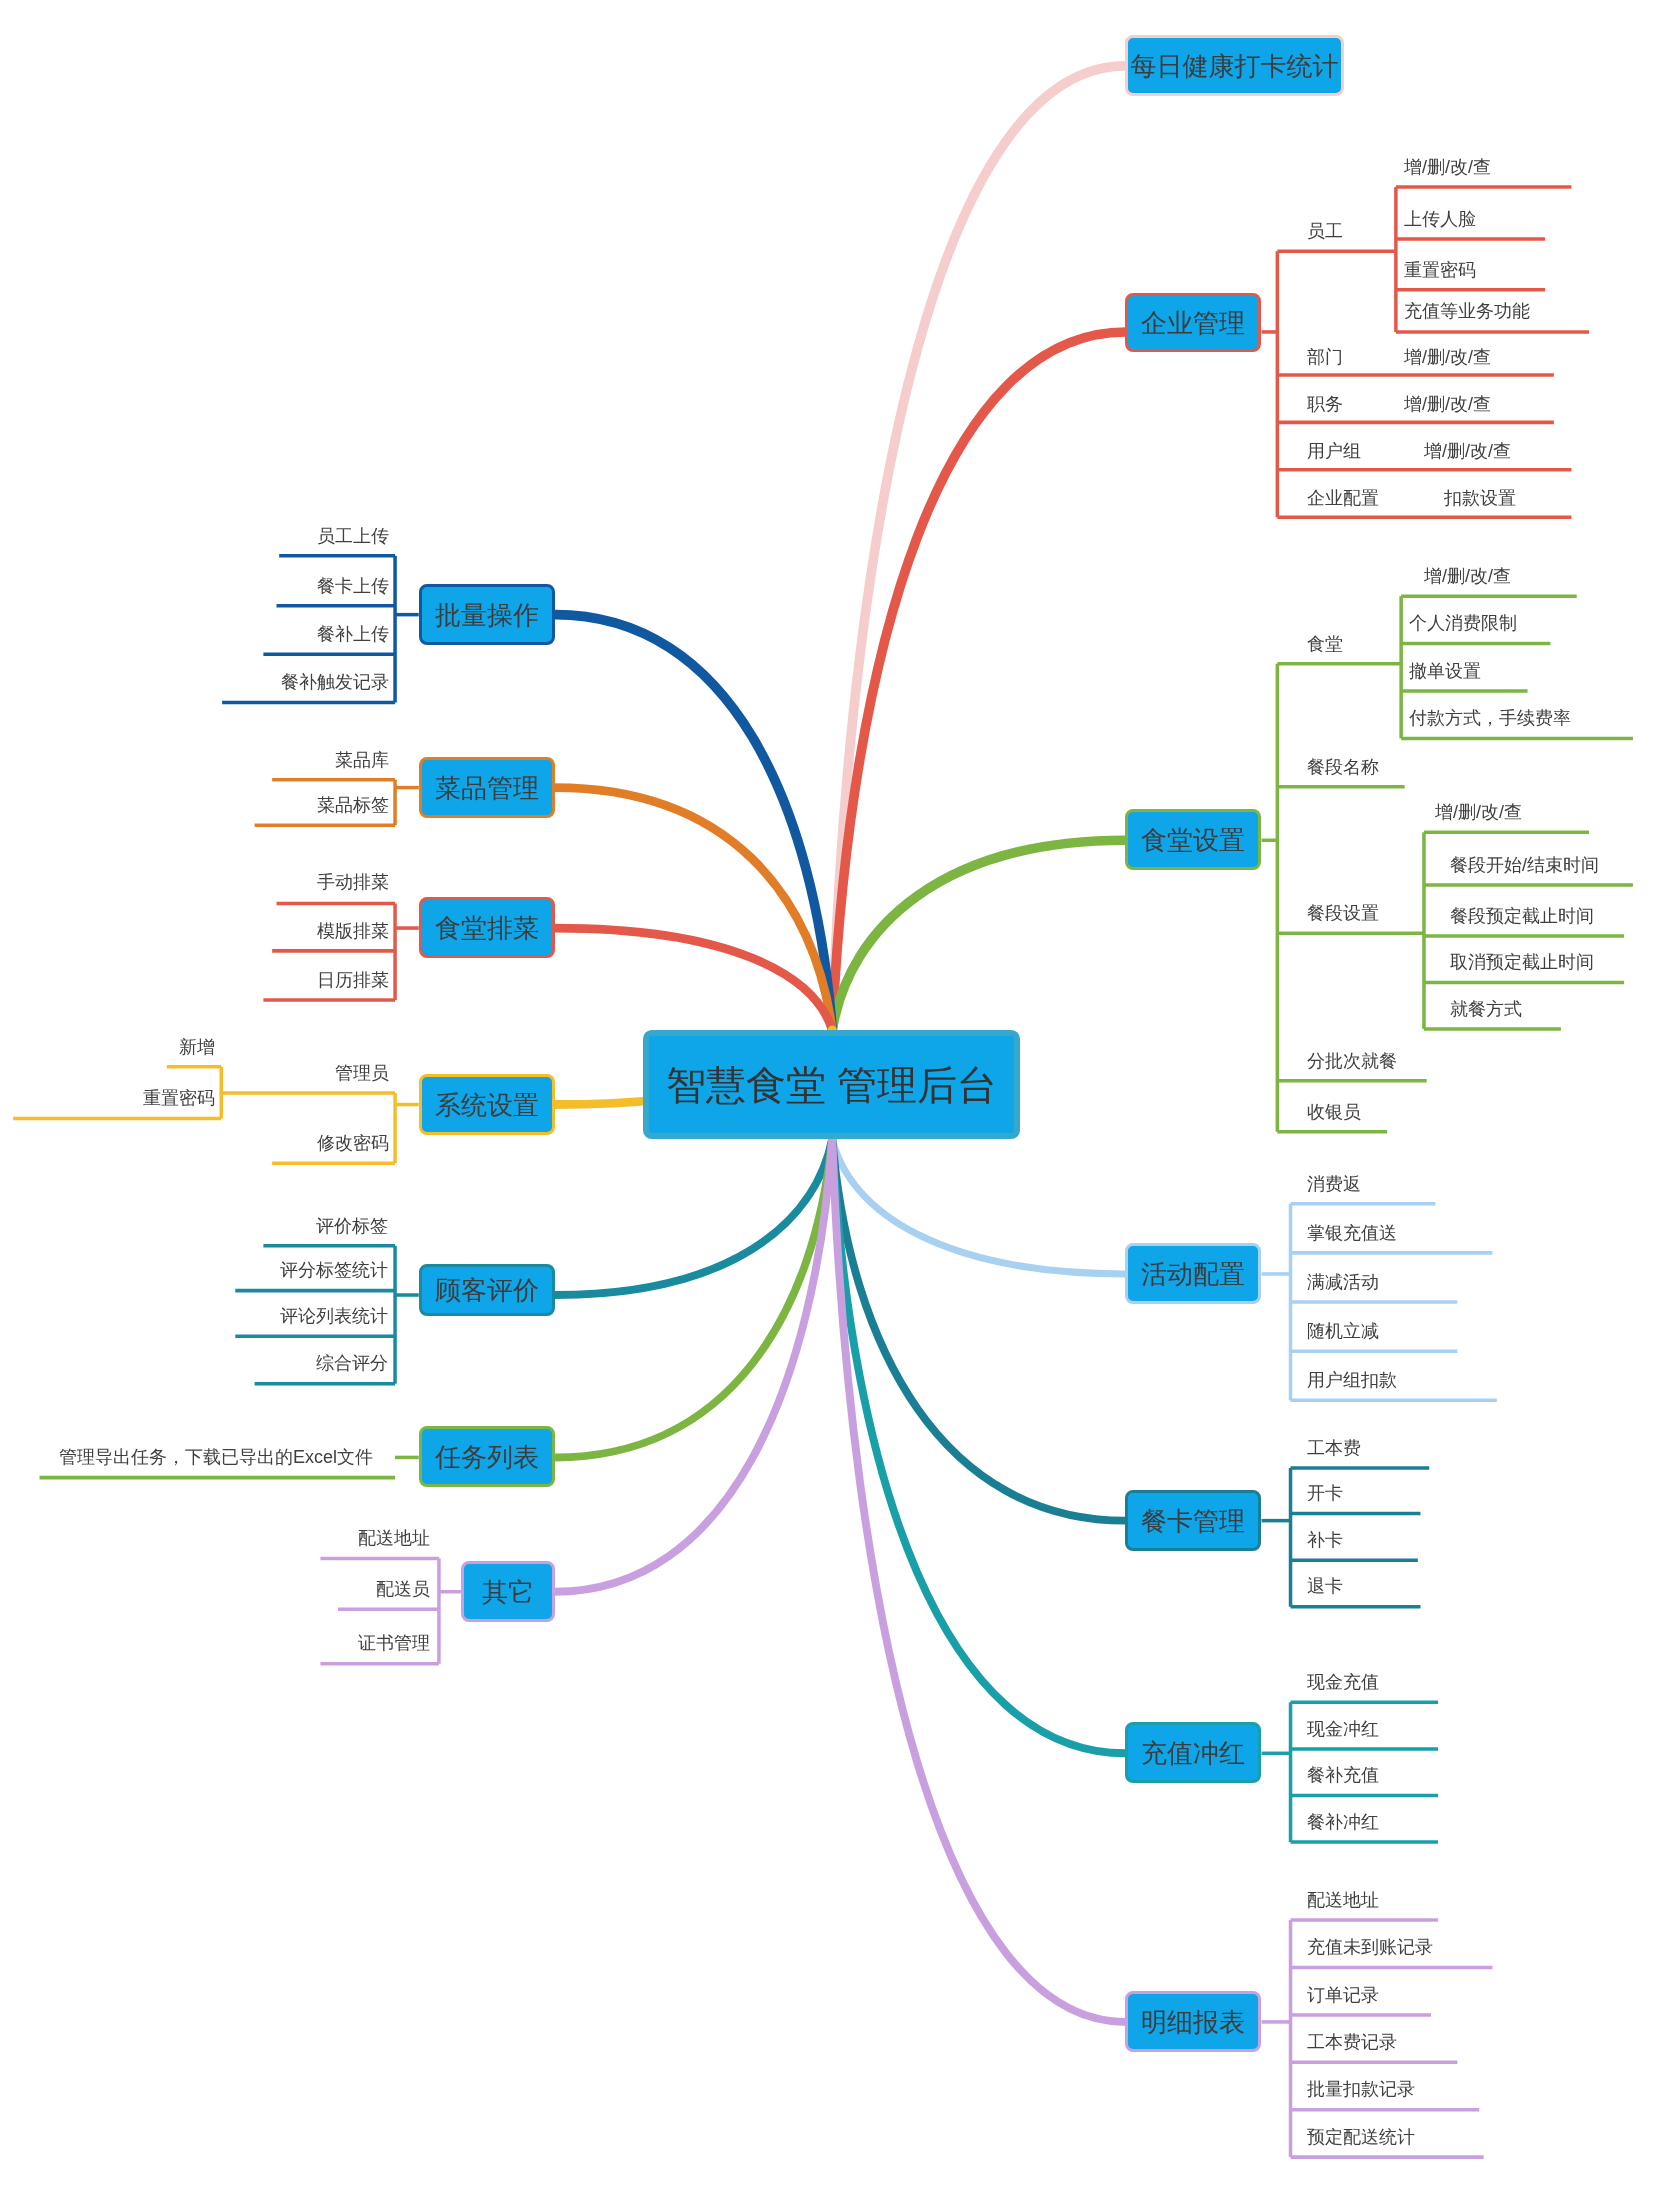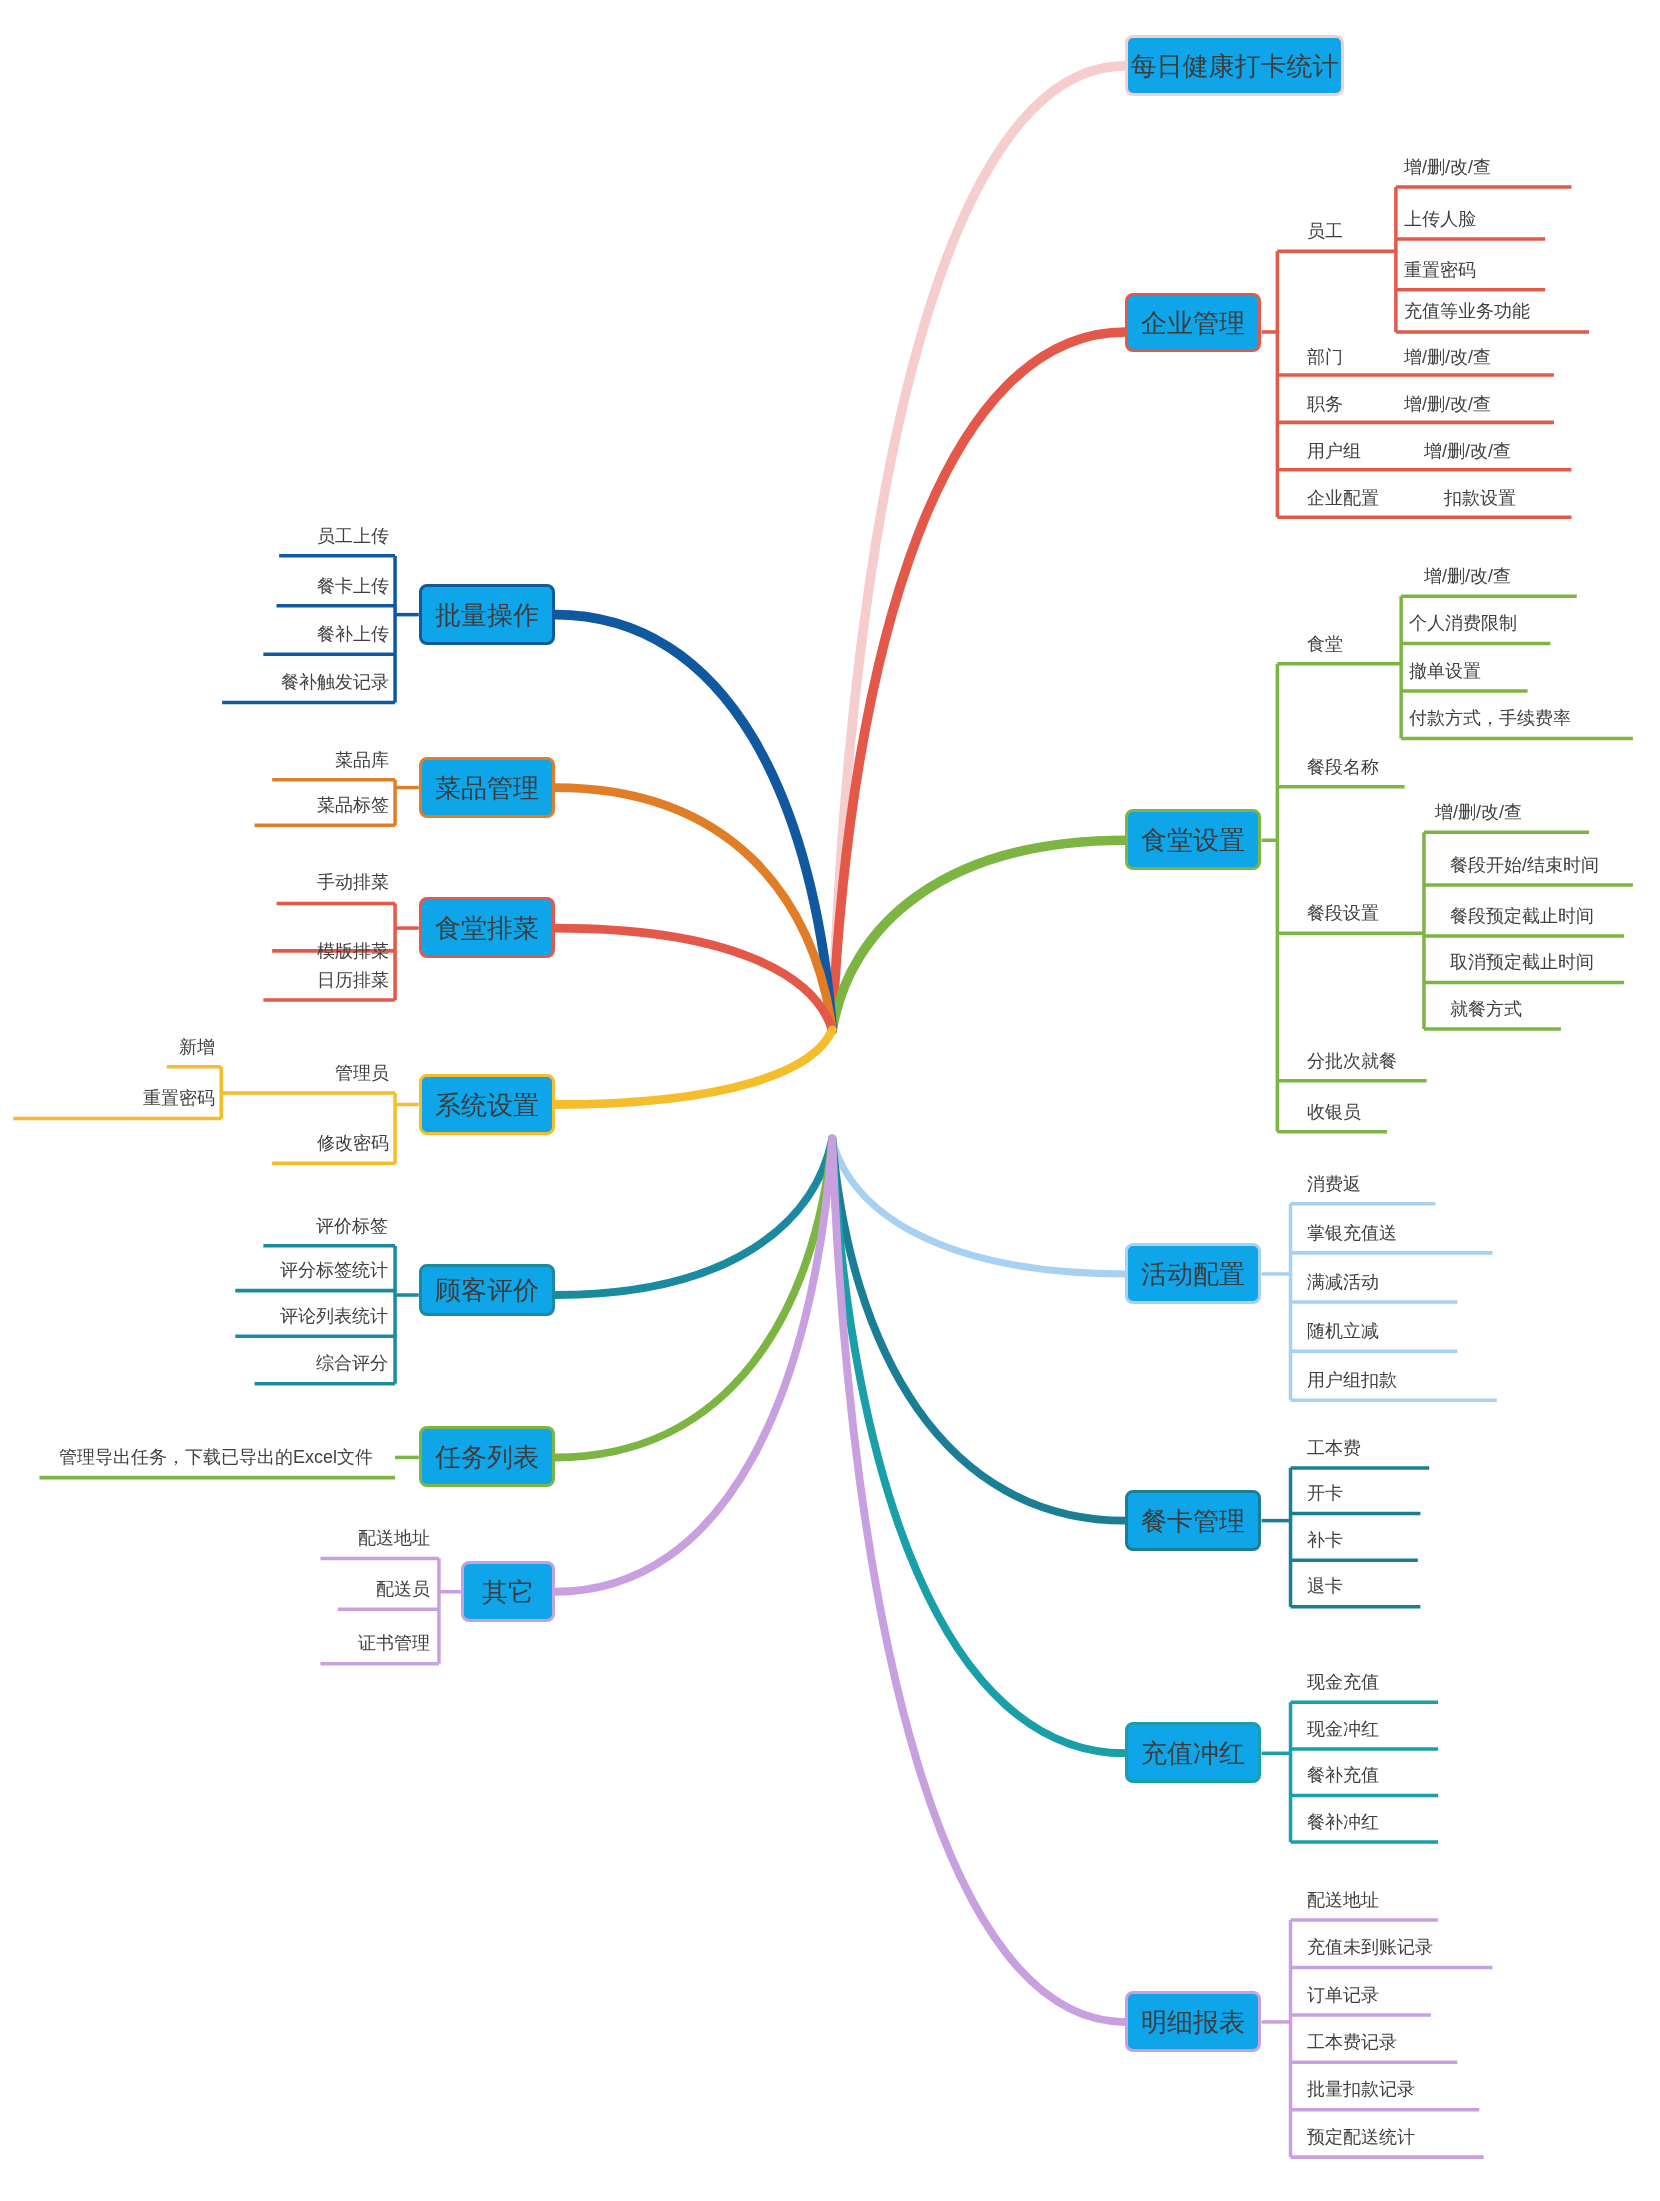--- a/index.html
+++ b/index.html
@@ -160,20 +160,21 @@
       <path d="M 477 1660 H 450" stroke="#7cb542" stroke-width="4" fill="none" stroke-linecap="butt" stroke-linejoin="round"></path>
       <path d="M 450 1683 L 450 1683" stroke="#7cb542" stroke-width="4" fill="none" stroke-linecap="butt" stroke-linejoin="round"></path>
       <path d="M 450 1683 H 45" stroke="#7cb542" stroke-width="4" fill="none" stroke-linecap="butt" stroke-linejoin="round"></path>
       <path d="M 525 1813 H 500" stroke="#c9a0df" stroke-width="4" fill="none" stroke-linecap="butt" stroke-linejoin="round"></path>
       <path d="M 500 1775 L 500 1895" stroke="#c9a0df" stroke-width="4" fill="none" stroke-linecap="butt" stroke-linejoin="round"></path>
       <path d="M 500 1775 H 365" stroke="#c9a0df" stroke-width="4" fill="none" stroke-linecap="butt" stroke-linejoin="round"></path>
       <path d="M 500 1833 H 385" stroke="#c9a0df" stroke-width="4" fill="none" stroke-linecap="butt" stroke-linejoin="round"></path>
       <path d="M 500 1895 H 365" stroke="#c9a0df" stroke-width="4" fill="none" stroke-linecap="butt" stroke-linejoin="round"></path>
     </svg>
 
+  <div class="node root" style="left:643px;top:1030px;width:377px;height:109px;">智慧食堂 管理后台</div>
 
   <div class="node lvl1" style="left:1125px;top:35px;width:219px;height:61px;border-color:#f6cdcd;">每日健康打卡统计</div>
 
   <div class="node lvl1" style="left:1125px;top:293px;width:136px;height:59px;border-color:#e4584a;">企业管理</div>
 
   <div class="node lvl1" style="left:1125px;top:809px;width:136px;height:61px;border-color:#7cb542;">食堂设置</div>
 
   <div class="node lvl1" style="left:1125px;top:1243px;width:136px;height:61px;border-color:#a8d0f0;">活动配置</div>
 
   <div class="node lvl1" style="left:1125px;top:1490px;width:136px;height:61px;border-color:#1a7f94;">餐卡管理</div>
@@ -257,21 +258,21 @@
 
   <div class="leaf r" style="left:108px;top:527px;width:281px;">员工上传</div>
   <div class="leaf r" style="left:108px;top:577px;width:281px;">餐卡上传</div>
   <div class="leaf r" style="left:108px;top:625px;width:281px;">餐补上传</div>
   <div class="leaf r" style="left:108px;top:673px;width:281px;">餐补触发记录</div>
 
   <div class="leaf r" style="left:108px;top:751px;width:281px;">菜品库</div>
   <div class="leaf r" style="left:108px;top:796px;width:281px;">菜品标签</div>
 
   <div class="leaf r" style="left:108px;top:874px;width:281px;font-family:Liberation Mono, monospace;">手动排菜</div>
-  <div class="leaf r" style="left:108px;top:922px;width:281px;margin-top:20px;">模版排菜</div>
+  <div class="leaf r" style="left:108px;top:922px;width:281px;">模版排菜</div>
   <div class="leaf r" style="left:108px;top:971px;width:281px;">日历排菜</div>
 
   <div class="leaf r" style="left:108px;top:1064px;width:281px;">管理员</div>
   <div class="leaf r" style="left:0px;top:1038px;width:215px;">新增</div>
   <div class="leaf r" style="left:0px;top:1089px;width:215px;">重置密码</div>
   <div class="leaf r" style="left:108px;top:1134px;width:281px;">修改密码</div>
 
   <div class="leaf r" style="left:90px;top:1217px;width:298px;">评价标签</div>
   <div class="leaf r" style="left:90px;top:1261px;width:298px;">评分标签统计</div>
   <div class="leaf r" style="left:90px;top:1307px;width:298px;">评论列表统计</div>

